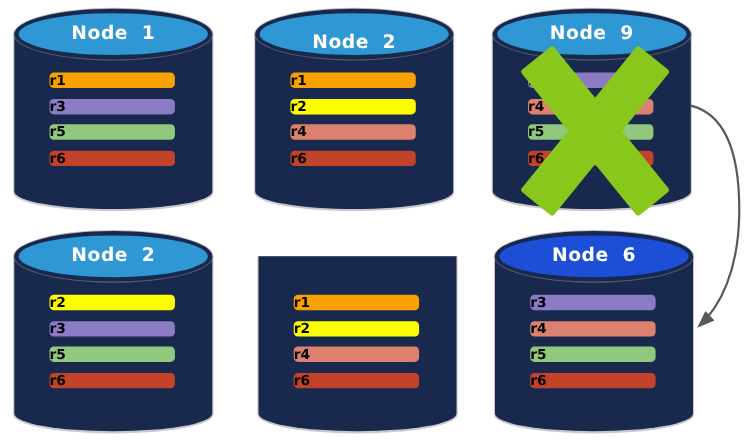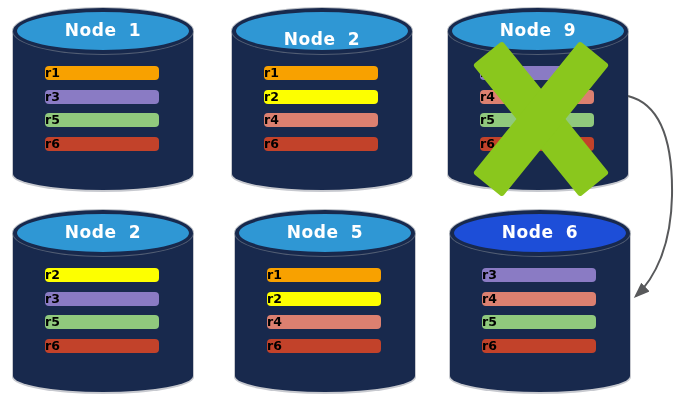--- a/index.html
+++ b/index.html
@@ -145,23 +145,20 @@
         <span class="bar-label">r5</span>
       </div>
       <div class="bar" style="background: rgb(194, 66, 42);">
         <span class="bar-label">r6</span>
       </div>
     </div>
   </div>
 
   <div class="cyl n5">
     <div class="cyl-body" style="background: rgb(24, 41, 77);"></div>
-    <div class="cyl-top" style="background: rgb(47, 151, 212);">
-      <span class="node-title">Node 5</span>
-    </div>
     <div class="bars">
       <div class="bar" style="background: rgb(248, 161, 0);">
         <span class="bar-label">r1</span>
       </div>
       <div class="bar" style="background: rgb(253, 255, 0);">
         <span class="bar-label">r2</span>
       </div>
       <div class="bar" style="background: rgb(220, 128, 112);">
         <span class="bar-label">r4</span>
       </div>

